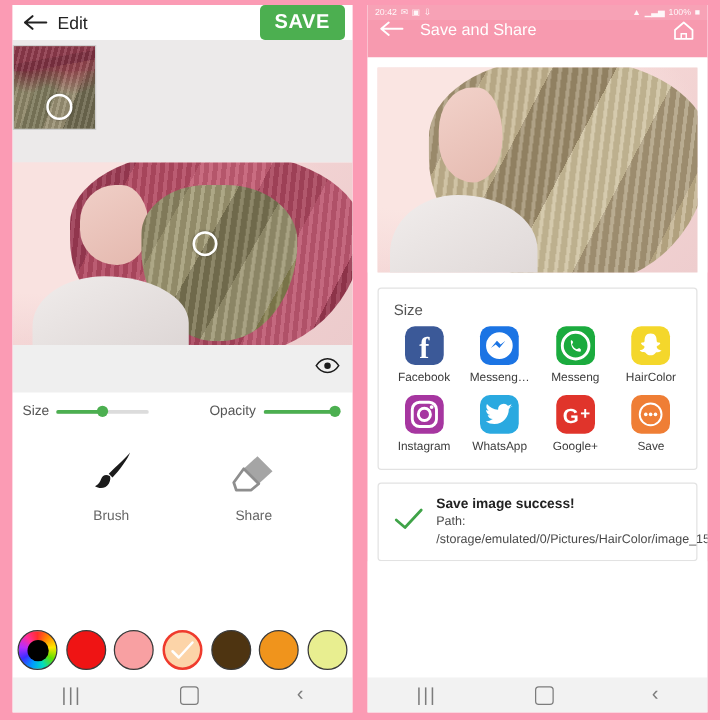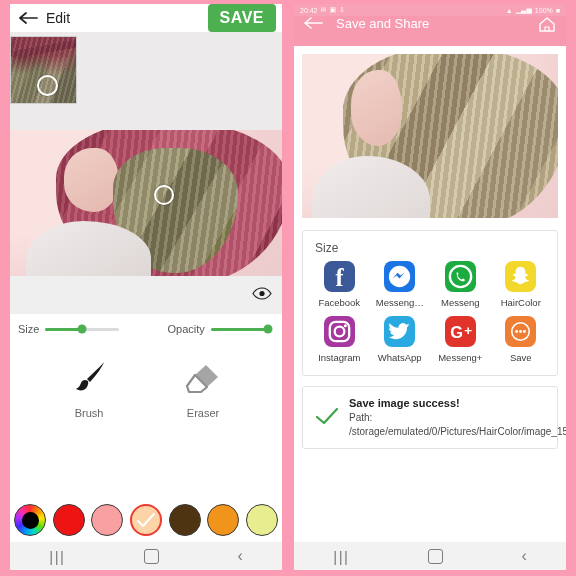--- a/index.html
+++ b/index.html
@@ -202,21 +202,21 @@
             <path d="M36 4c-2 3-12 12-17 17l3 3C27 19 35 8 36 4z" fill="#1b1b1b"></path>
             <path d="M20 23c-3-2-6-1-7 2-1 2.5-2 4.5-5 6 4 2.5 9 1.5 11-2 1.2-2.2 1.6-4.3 1-6z" fill="#1b1b1b"></path>
           </svg>
           <div class="tool-lbl">Brush</div>
         </div>
         <div class="tool">
           <svg width="42" height="42" viewBox="0 0 42 42">
             <path d="M24 7l12 12-11 10-12-12z" fill="#a5a5a5"></path>
             <path d="M13 17l12 12-6 5H7l-2-6z" fill="none" stroke="#8e8e8e" stroke-width="2.2" stroke-linejoin="round"></path>
           </svg>
-          <div class="tool-lbl">Eraser</div>
+          <div class="tool-lbl">Share</div>
         </div>
       </div>
 
       <div class="palette" id="palette">
           <div class="swatch wheel">
             <div class="wheel-core"></div>
           </div>
           <div class="swatch" style="background: rgb(239, 20, 20);"></div>
           <div class="swatch" style="background: rgb(248, 160, 162);"></div>
           <div class="swatch selected" style="background: rgb(252, 212, 168);">
@@ -336,21 +336,21 @@
               </div>
               <div class="app-lbl">WhatsApp</div>
             </div>
             <div class="share-item">
               <div class="app-ico" style="background: rgb(224, 52, 43);">
                 <svg width="31" height="31" viewBox="0 0 32 30">
                   <text x="12" y="22" font-family="Liberation Sans, sans-serif" font-size="17" font-weight="bold" fill="#fff" text-anchor="middle">G</text>
                   <text x="24" y="19" font-family="Liberation Sans, sans-serif" font-size="14" font-weight="bold" fill="#fff" text-anchor="middle">+</text>
                 </svg>
               </div>
-              <div class="app-lbl">Messeng+</div>
+              <div class="app-lbl">Google+</div>
             </div>
             <div class="share-item">
               <div class="app-ico" style="background: rgb(239, 126, 53);">
                 <svg width="31" height="31" viewBox="0 0 32 30">
                   <circle cx="16" cy="15" r="9" fill="none" stroke="#fff" stroke-width="1.6"></circle>
                   <circle cx="12" cy="15" r="1.5" fill="#fff"></circle>
                   <circle cx="16" cy="15" r="1.5" fill="#fff"></circle>
                   <circle cx="20" cy="15" r="1.5" fill="#fff"></circle>
                 </svg>
               </div>

